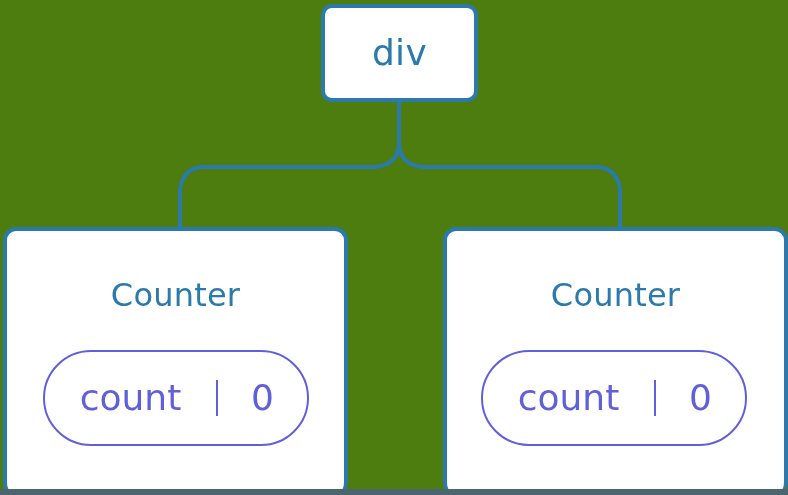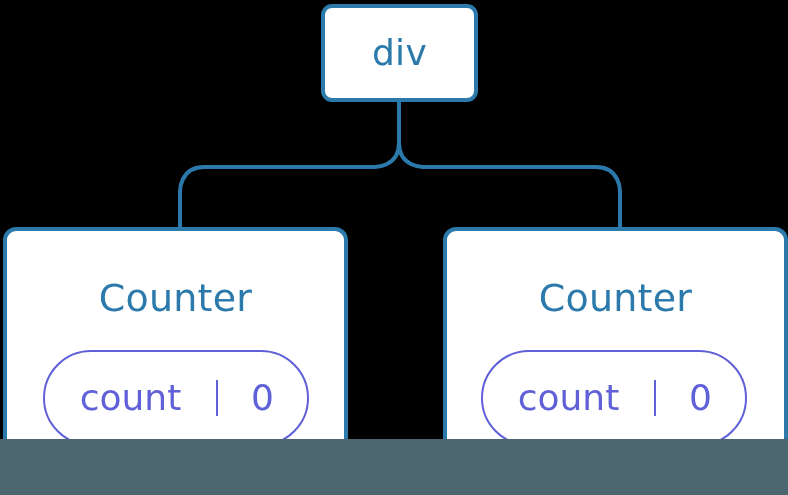--- a/index.html
+++ b/index.html
@@ -3,22 +3,22 @@
 <meta charset="utf-8">
 <style>
   html, body {
     margin: 0;
     padding: 0;
     background: #4c6670;
   }
   #canvas {
     position: relative;
     width: 788px;
-    height: 439px;
-    background: #000000;
+    height: 489px;
+    background: #4d7c0f;
     overflow: hidden;
     font-family: "DejaVu Sans", "Liberation Sans", sans-serif;
   }
   #connectors {
     position: absolute;
     left: 0;
     top: 0;
     width: 788px;
     height: 495px;
     pointer-events: none;
@@ -51,21 +51,21 @@
     top: 227px;
     height: 268px;
     border-radius: 13px;
     border-bottom: none;
     padding-top: 48px;
   }
   .node-counter-left  { left: 3px; }
   .node-counter-right { left: 443px; }
   .node-label-counter {
     color: #2b7aab;
-    font-size: 38px;
+    font-size: 32px;
     line-height: 1;
     letter-spacing: 0.2px;
   }
   .pill {
     position: absolute;
     top: 350px;
     height: 96px;
     border: 2px solid #6060d8;
     border-radius: 48px;
     box-sizing: border-box;

